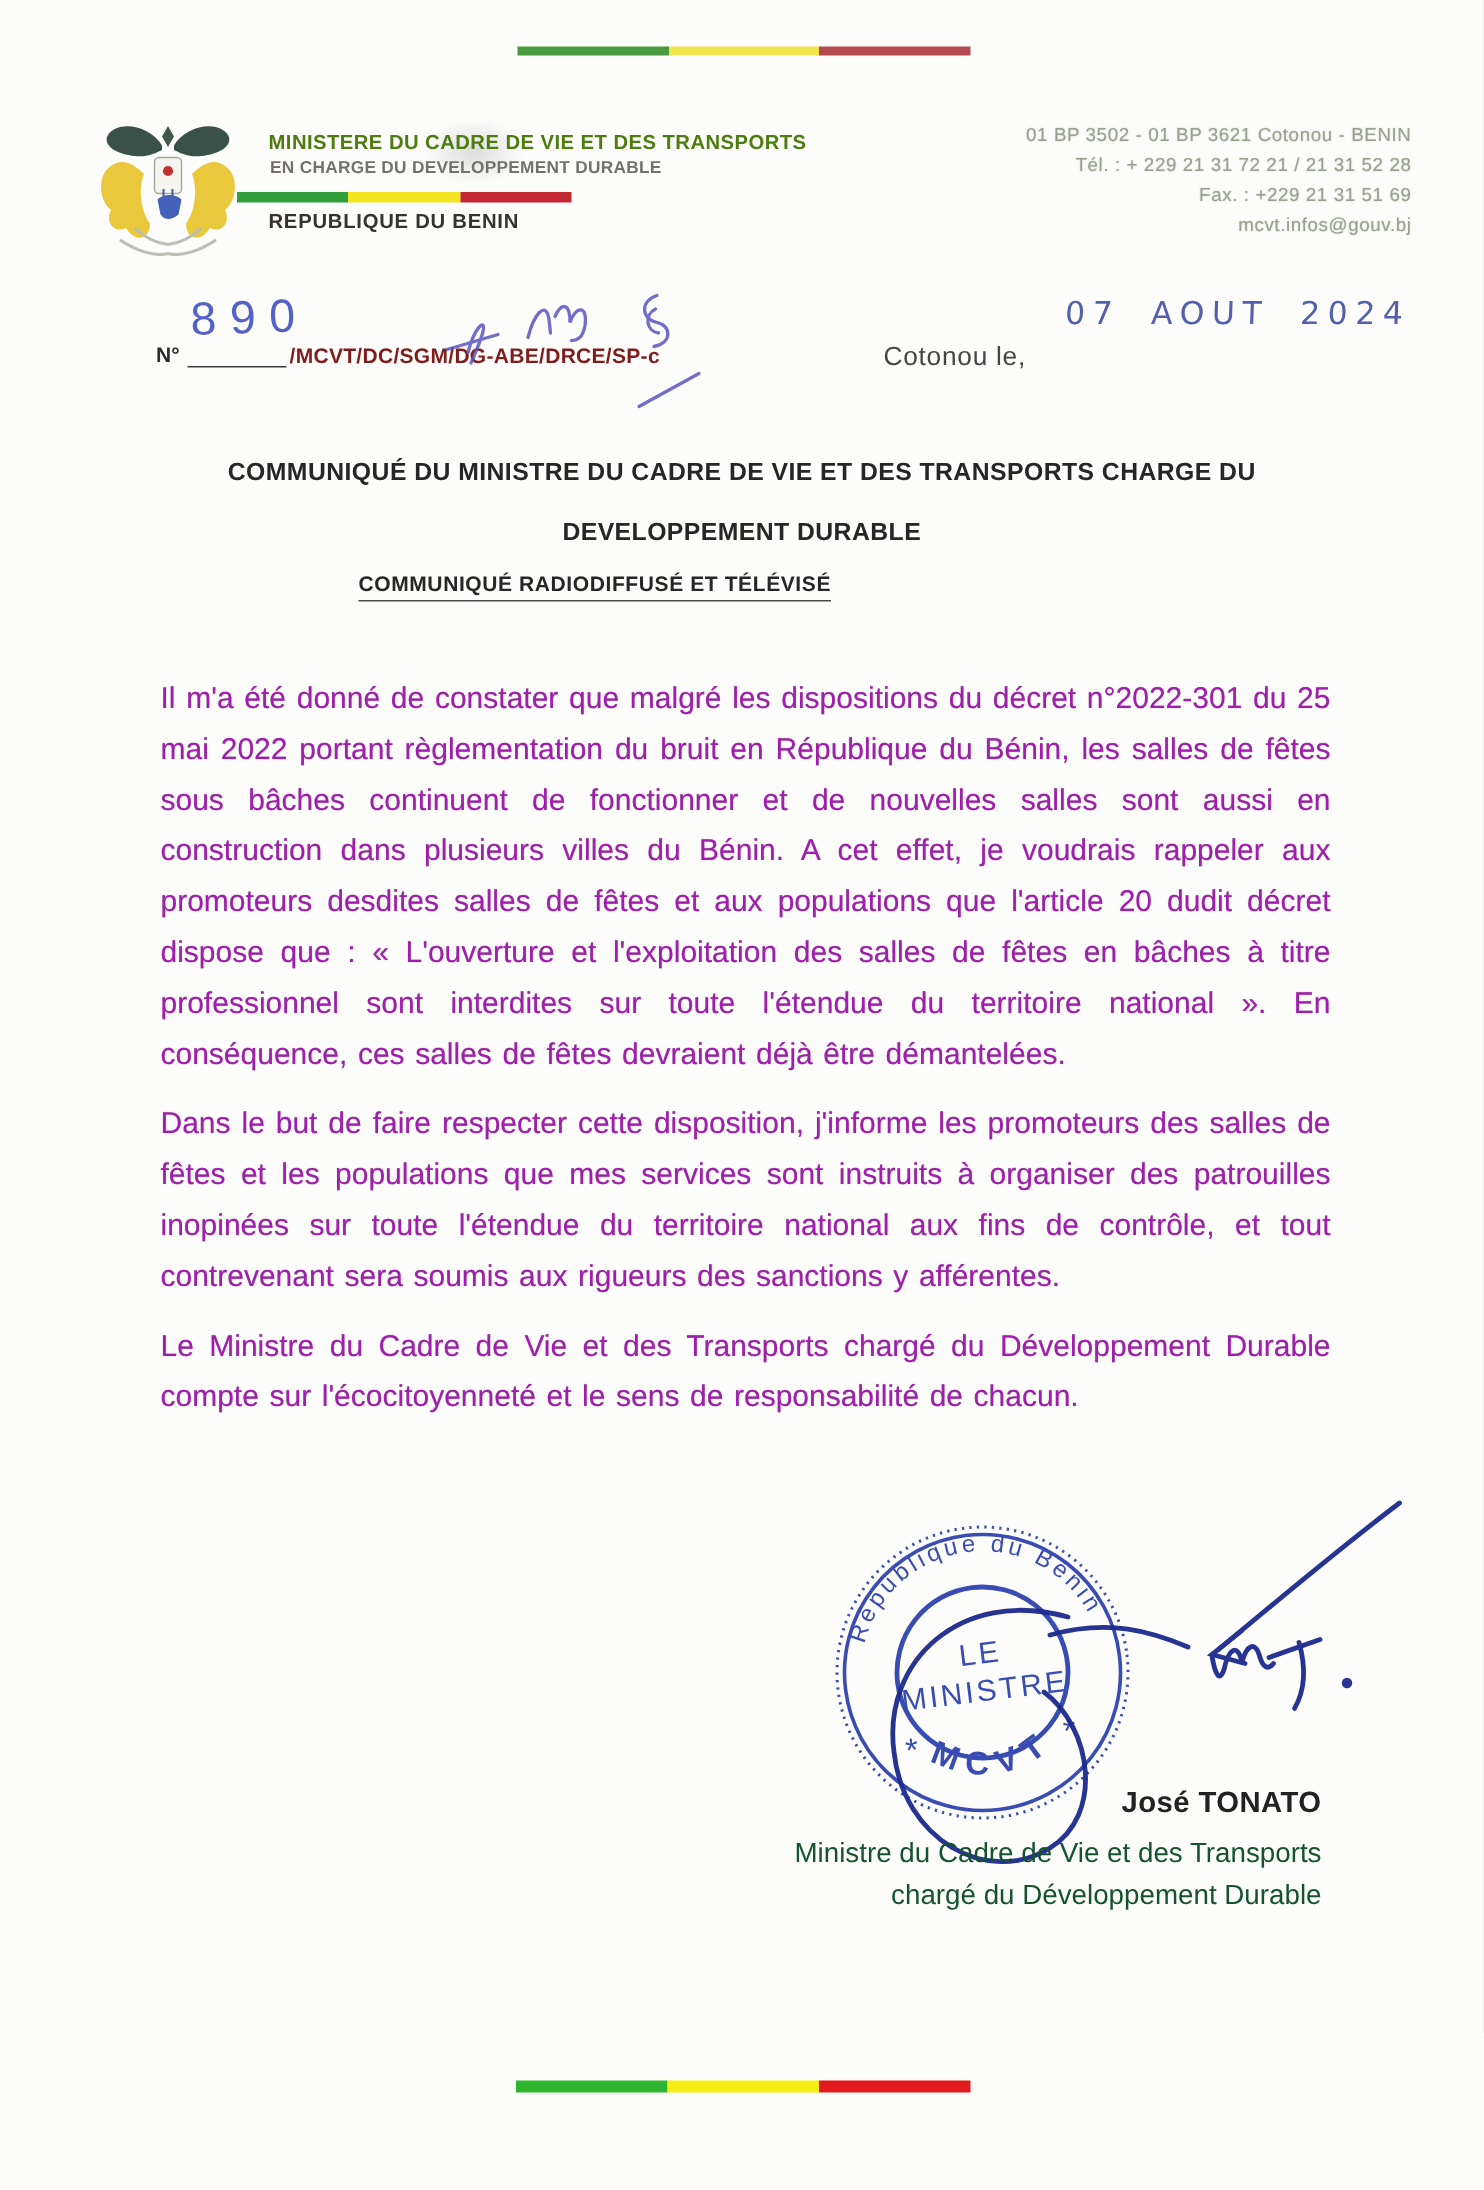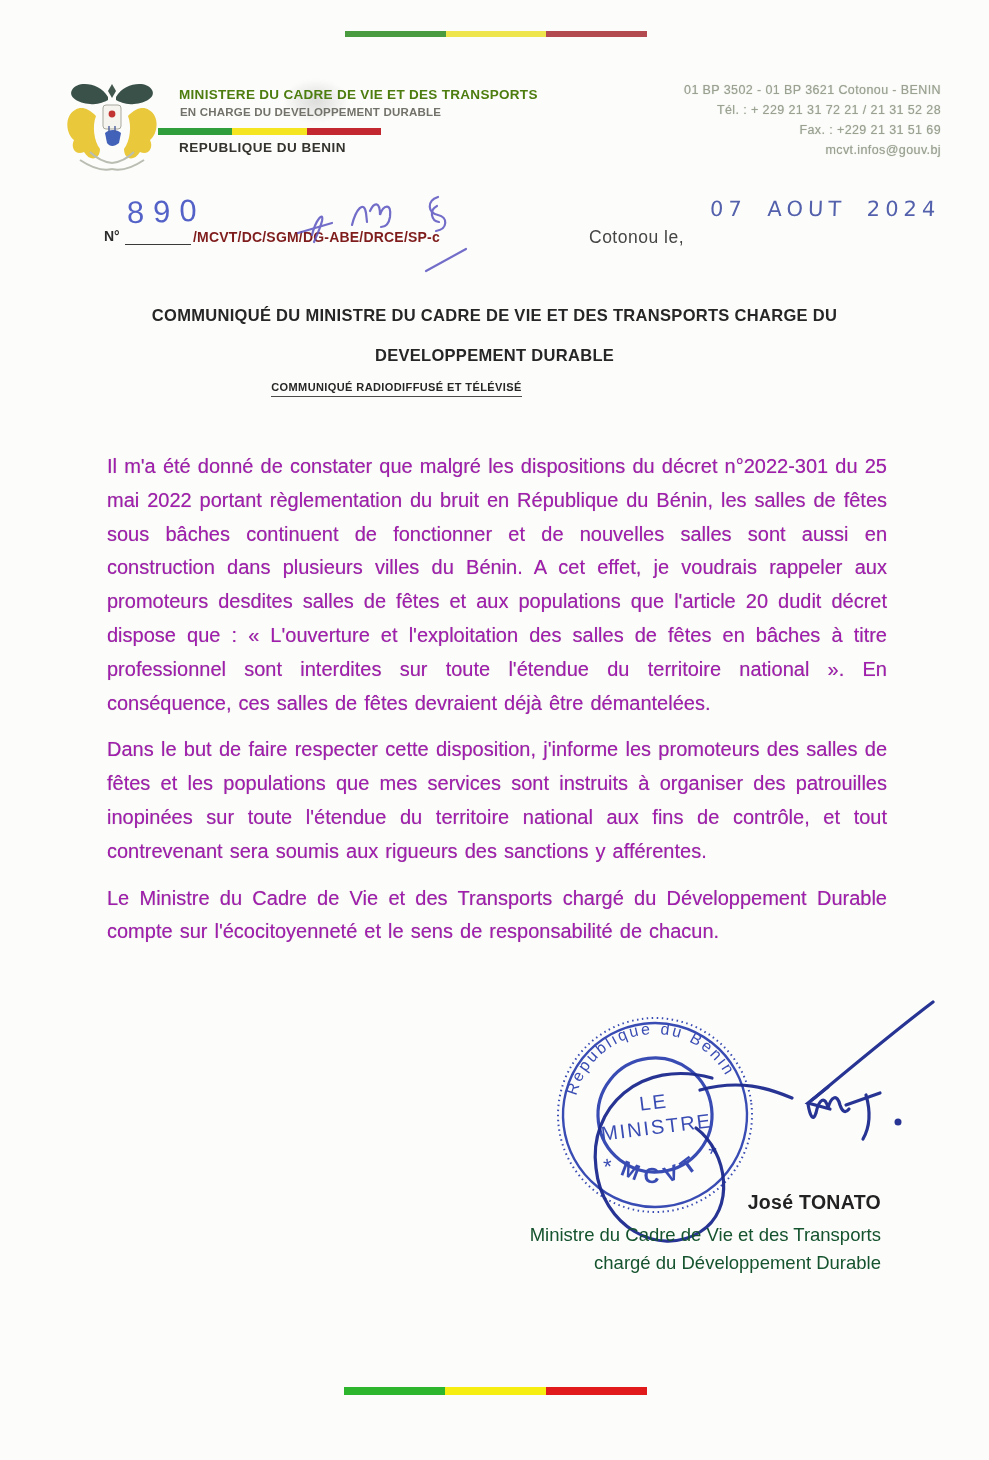--- a/index.html
+++ b/index.html
@@ -40,21 +40,21 @@
   .paraphs    { position:absolute; left:280px; top:185px; width:210px; height:95px; }
   .place      { position:absolute; left:589px; top:199px; font-size:17.5px; color:#454545; letter-spacing:.5px;margin-top:28px; }
   .date-stamp { position:absolute; left:710px; top:197px; font-size:21px; color:#36459e;
                 font-family:"DejaVu Sans", sans-serif; letter-spacing:5px; word-spacing:9px;
                 transform:skewX(-2deg); opacity:.85; }
 
   
   .title-main { position:absolute; left:90px; top:295px; width:809px; text-align:center;
                 font-size:16.5px; font-weight:bold; color:#262626; line-height:40px; letter-spacing:.3px; }
   .title-sub  { position:absolute; left:0; top:381px; width:793px; text-align:center;
-                font-size:11px; font-weight:bold; color:#262626; letter-spacing:.4px; }
+                font-size:14px; font-weight:bold; color:#262626; letter-spacing:.4px; }
   .title-sub span { border-bottom:1.5px solid #4a4a4a; padding-bottom:3px; }
 
   
   .bodytext { position:absolute; left:107px; top:450px; width:780px;
               font-size:20px; line-height:33.8px; color:#a21caf; text-align:justify;
               word-spacing:1.5px; text-shadow:0 0 .7px rgba(70,70,70,.5); }
   .bodytext p { margin:0 0 13px 0; }
 
   
   .stamp { position:absolute; left:552px; top:1012px; width:206px; height:206px;

